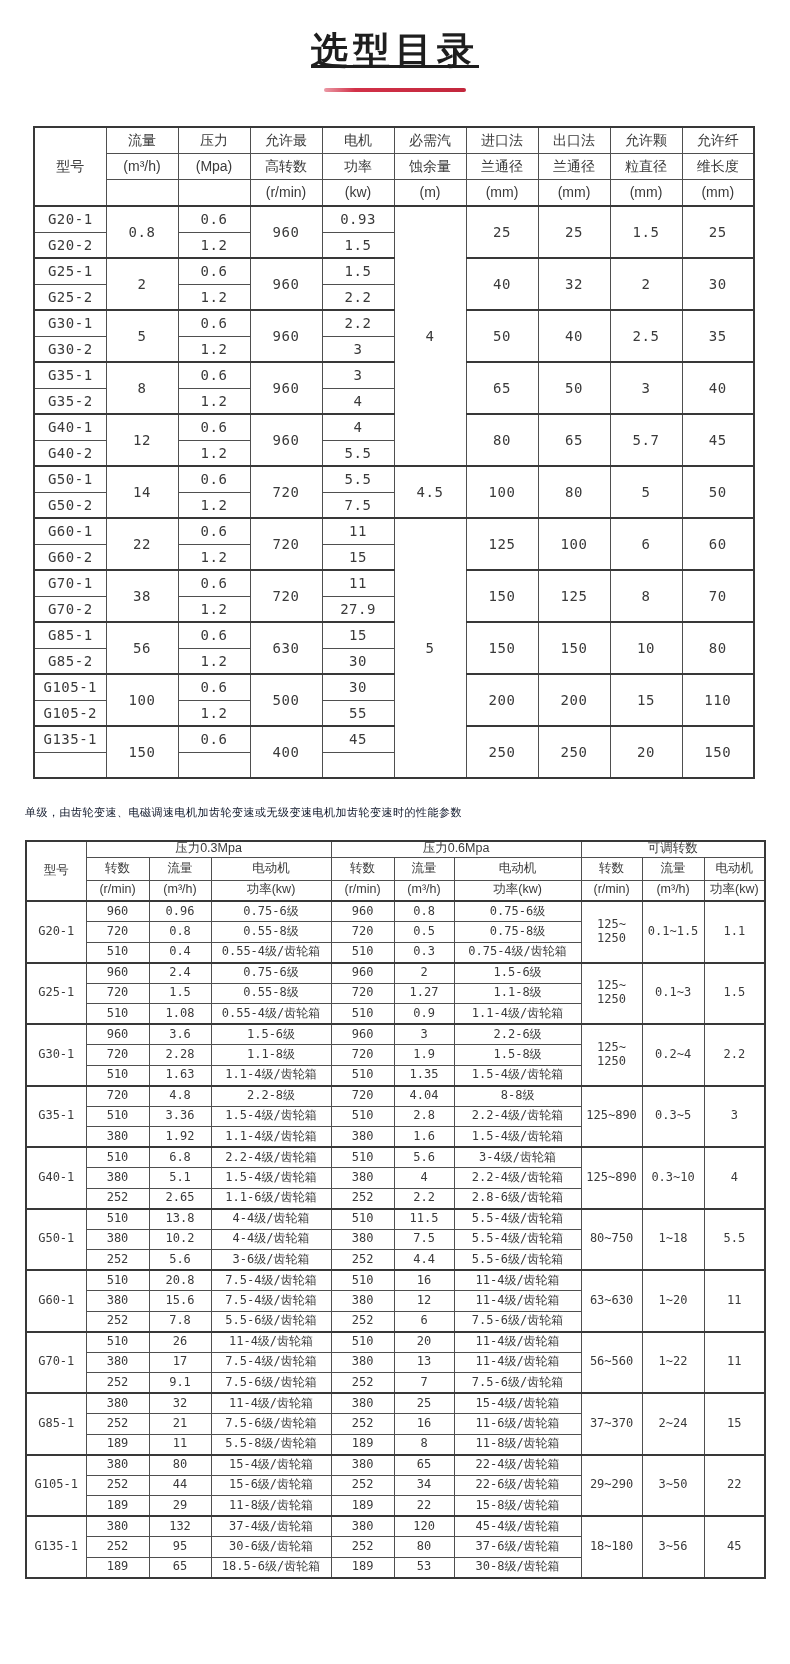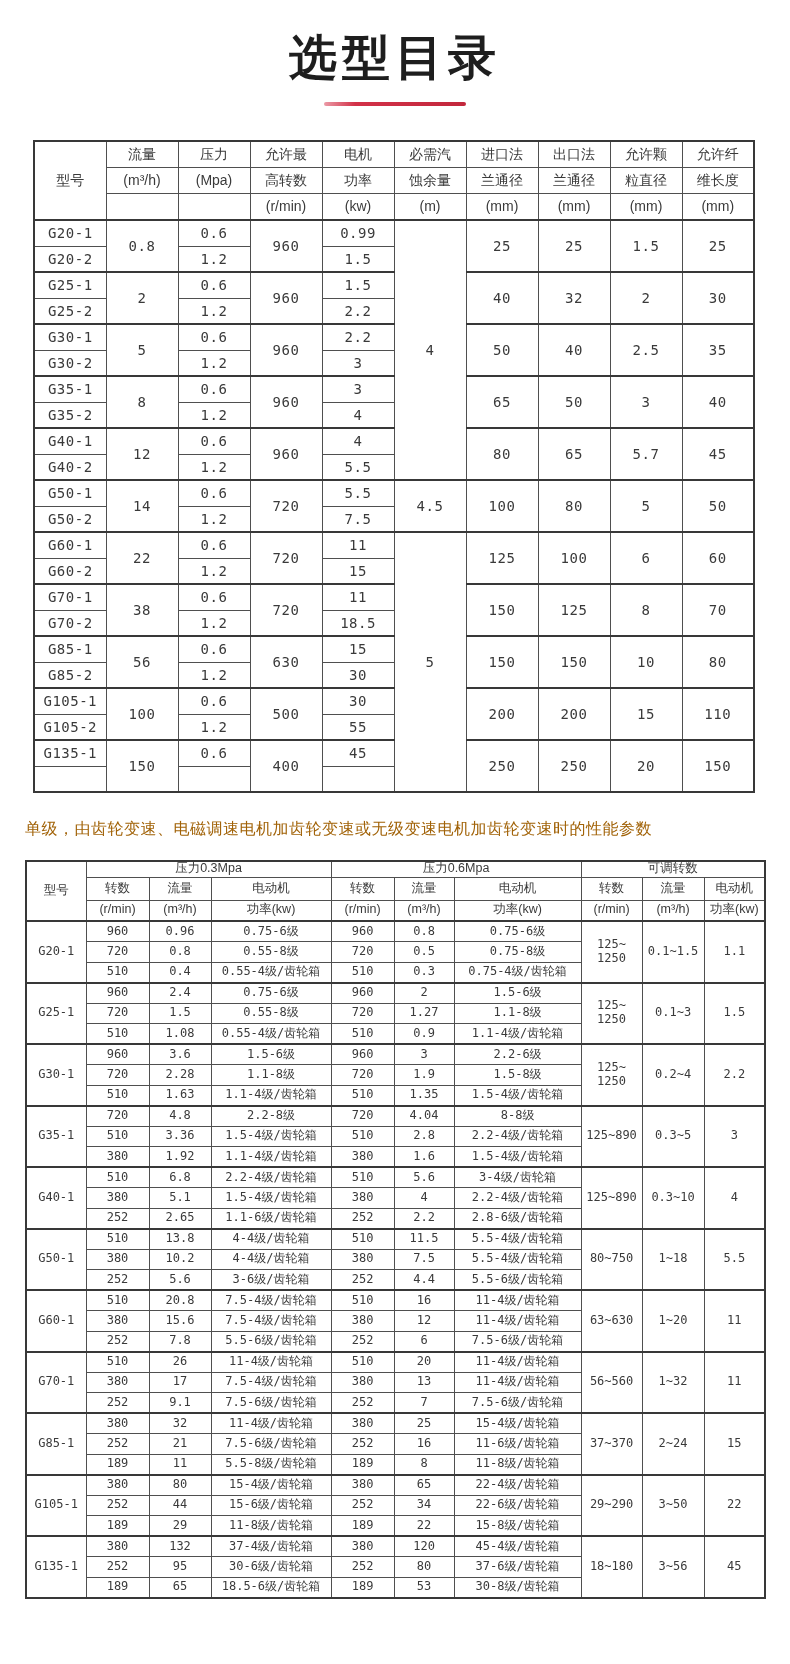--- a/index.html
+++ b/index.html
@@ -1,31 +1,31 @@
 <!DOCTYPE html>
 <html><head>
 <meta charset="utf-8">
 <style>
   html,body{margin:0;padding:0;background:#ffffff;width:790px;height:1664px;overflow:hidden;
     font-family:"Liberation Sans",sans-serif;color:#3a3a3a;}
-  .title{margin:26px 0 0 0;text-align:center;font-size:48px;font-weight:700;color:#1e1e1e;letter-spacing:5px;}
+  .title{margin:26px 0 0 0;text-align:center;font-size:37px;font-weight:700;color:#1e1e1e;letter-spacing:5px;text-decoration:underline;}
   .rule{width:142px;height:4px;margin:12px auto 0 auto;border-radius:2px;
     background:linear-gradient(90deg,#eb9aa6 0%,#d23148 22%,#c2273c 100%);}
   table{border-collapse:collapse;table-layout:fixed;border:2px solid #383838;}
   th,td{border:1px solid #4f4f4f;text-align:center;vertical-align:middle;padding:0 2px;overflow:hidden;
     font-weight:normal;color:#3a3a3a;}
   tr.g td{border-top:2px solid #383838;}
   tbody td{font-family:"DejaVu Sans Mono","Liberation Sans",monospace;letter-spacing:0.5px;}
   
   .t1{width:720px;margin:34px 0 0 33px;}
   .t1 th{font-size:14px;height:25px;line-height:1.15;}
   .t1 tbody tr{height:26px;}
   .t1 tbody td{font-size:14px;}
   
-  .note{margin:26px 0 0 25px;font-size:16px;color:#a16207;letter-spacing:0.5px;}
+  .note{margin:26px 0 0 25px;font-size:11px;color:#0f172a;letter-spacing:0.5px;}
   
   .t2{width:739px;margin:20px 0 0 25px;}
   .t2 th{font-size:12.5px;line-height:1.1;margin-top:22px;}
   .t2 .grow{height:16px;}
   .t2 .srow{height:23px;padding-left:17px;}
   .t2 .urow{height:21px;}
   .t2 tbody tr{height:20.5px;}
   .t2 tbody td{font-size:12px;line-height:1.15;letter-spacing:0;}
 </style>
 </head>
@@ -82,21 +82,21 @@
       <th>(mm)</th>
       <th>(mm)</th>
     </tr>
   </thead>
   <tbody>
       <tr class="g">
         <td>G20-1</td>
         <td rowspan="2">0.8</td>
         <td>0.6</td>
         <td rowspan="2">960</td>
-        <td>0.99</td>
+        <td>0.93</td>
         <td rowspan="10">4</td>
         <td rowspan="2">25</td>
         <td rowspan="2">25</td>
         <td rowspan="2">1.5</td>
         <td rowspan="2">25</td>
       </tr>
       <tr>
         <td>G20-2</td>
         <td>1.2</td>
         <td>1.5</td>
@@ -206,21 +206,21 @@
         <td rowspan="2">720</td>
         <td>11</td>
         <td rowspan="2">150</td>
         <td rowspan="2">125</td>
         <td rowspan="2">8</td>
         <td rowspan="2">70</td>
       </tr>
       <tr>
         <td>G70-2</td>
         <td>1.2</td>
-        <td>18.5</td>
+        <td>27.9</td>
       </tr>
       <tr class="g">
         <td>G85-1</td>
         <td rowspan="2">56</td>
         <td>0.6</td>
         <td rowspan="2">630</td>
         <td>15</td>
         <td rowspan="2">150</td>
         <td rowspan="2">150</td>
         <td rowspan="2">10</td>
@@ -510,21 +510,21 @@
       </tr>
       <tr class="g">
         <td rowspan="3">G70-1</td>
         <td>510</td>
         <td>26</td>
         <td>11-4级/齿轮箱</td>
         <td>510</td>
         <td>20</td>
         <td>11-4级/齿轮箱</td>
         <td rowspan="3">56~​560</td>
-        <td rowspan="3">1~​32</td>
+        <td rowspan="3">1~​22</td>
         <td rowspan="3">11</td>
       </tr>
       <tr>
         <td>380</td>
         <td>17</td>
         <td>7.5-4级/齿轮箱</td>
         <td>380</td>
         <td>13</td>
         <td>11-4级/齿轮箱</td>
       </tr>

